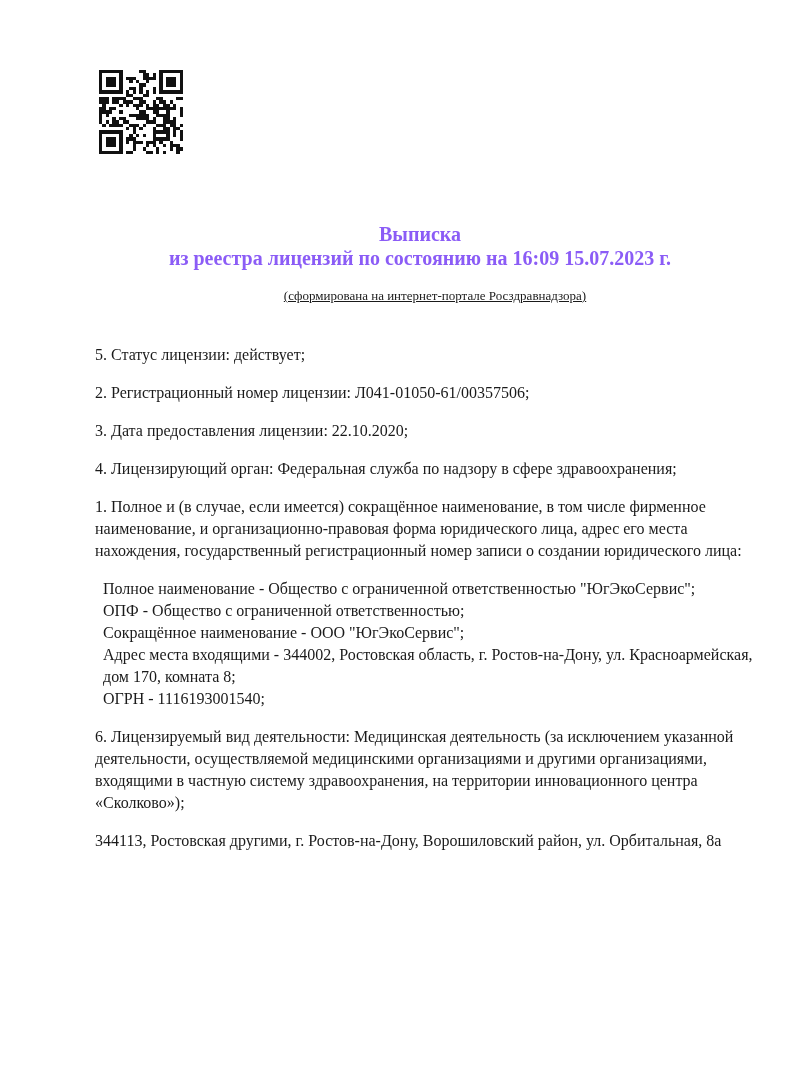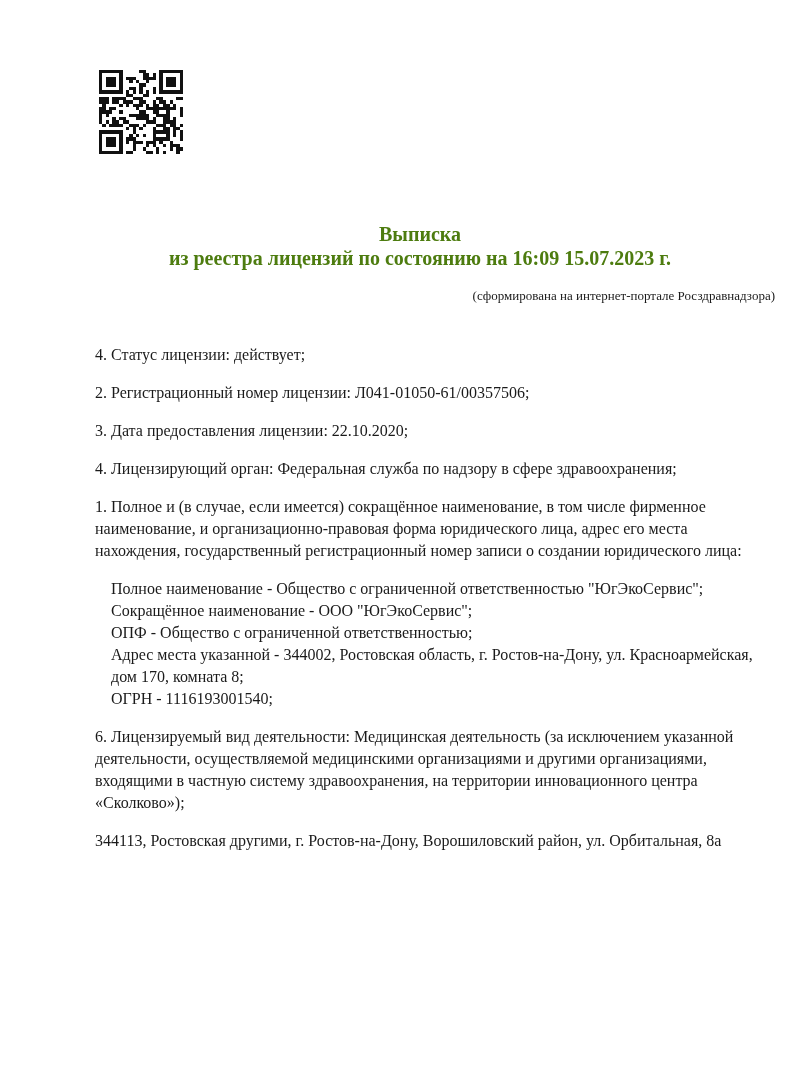--- a/index.html
+++ b/index.html
@@ -18,36 +18,37 @@
   }
   .qr rect { fill: #111111; }
   .column {
     position: absolute; left: 95px; top: 222px; width: 650px;
   }
   .title {
     text-align: center;
     font-weight: bold;
     font-size: 20px;
     line-height: 24px;
-    color: #4d7c0f;
+    color: #8b5cf6;
   }
   .subtitle {
     margin: 18px -30px 0 0;
-    text-align: right;
+    text-align: center;
     font-size: 13px;
     line-height: 16px;
+    text-decoration: underline;
   }
   .body-text { margin-top: 40px; }
   .para {
     font-size: 16px;
     line-height: 22px;
     margin: 0 0 16px 0;
     text-align: left;
   }
-  .company-block { margin: 0 0 16px 16px; }
+  .company-block { margin: 0 0 16px 8px; }
   .company-block .line {
     font-size: 16px;
     line-height: 22px;
     white-space: nowrap;
   }
 </style>
 </head>
 <body>
 
 <div class="page">
@@ -368,35 +369,35 @@
 
     <div class="title">
       <div>Выписка</div>
       <div>из реестра лицензий по состоянию на 16:09 15.07.2023 г.</div>
     </div>
 
     <div class="subtitle">(сформирована на интернет-портале Росздравнадзора)</div>
 
     <div class="body-text">
 
-      <div class="para">4. Статус лицензии: действует;</div>
+      <div class="para">5. Статус лицензии: действует;</div>
 
       <div class="para">2. Регистрационный номер лицензии: Л041-01050-61/00357506;</div>
 
       <div class="para">3. Дата предоставления лицензии: 22.10.2020;</div>
 
       <div class="para">4. Лицензирующий орган: Федеральная служба по надзору в сфере здравоохранения;</div>
 
       <div class="para">1. Полное и (в случае, если имеется) сокращённое наименование, в том числе фирменное наименование, и организационно-правовая форма юридического лица, адрес его места нахождения, государственный регистрационный номер записи о создании юридического лица:</div>
 
       <div class="company-block">
         <div class="line">Полное наименование - Общество с ограниченной ответственностью "ЮгЭкоСервис";</div>
+        <div class="line">ОПФ - Общество с ограниченной ответственностью;</div>
         <div class="line">Сокращённое наименование - ООО "ЮгЭкоСервис";</div>
-        <div class="line">ОПФ - Общество с ограниченной ответственностью;</div>
-        <div class="line">Адрес места указанной - 344002, Ростовская область, г. Ростов-на-Дону, ул. Красноармейская,</div>
+        <div class="line">Адрес места входящими - 344002, Ростовская область, г. Ростов-на-Дону, ул. Красноармейская,</div>
         <div class="line">дом 170, комната 8;</div>
         <div class="line">ОГРН - 1116193001540;</div>
       </div>
 
 
       <div class="para">6. Лицензируемый вид деятельности: Медицинская деятельность (за исключением указанной деятельности, осуществляемой медицинскими организациями и другими организациями, входящими в частную систему здравоохранения, на территории инновационного центра «Сколково»);</div>
 
 
       <div class="para">344113, Ростовская другими, г. Ростов-на-Дону, Ворошиловский район, ул. Орбитальная, 8а</div>
 

